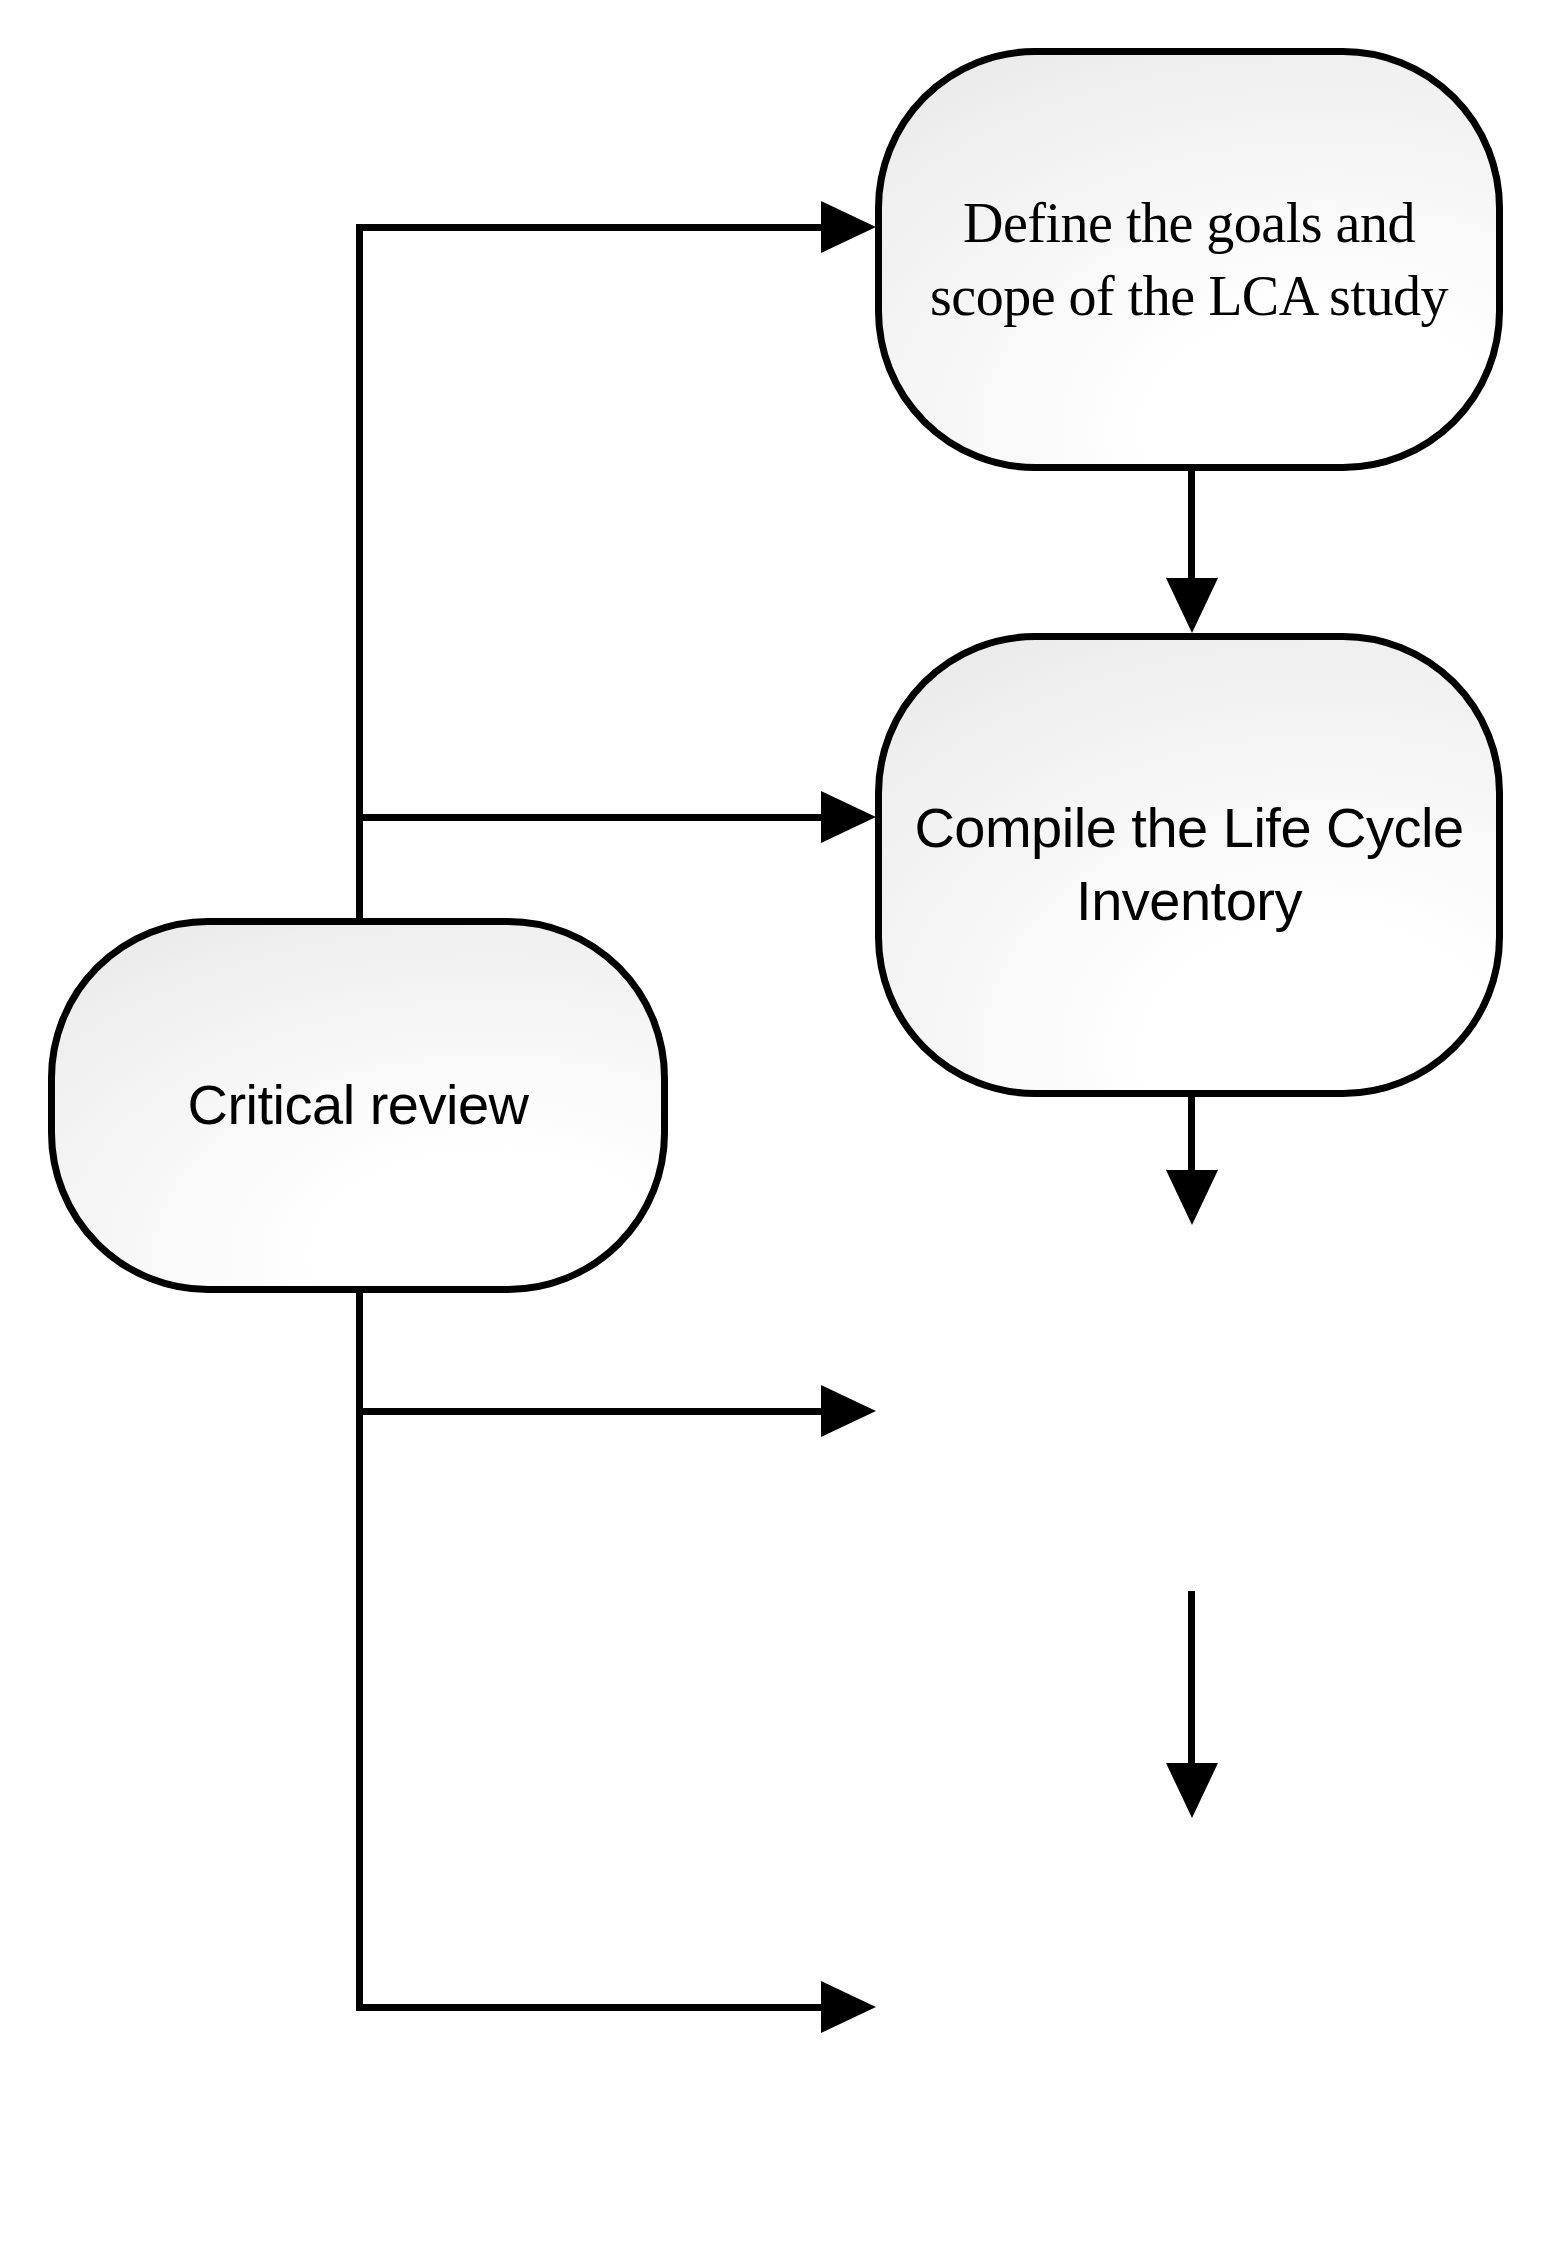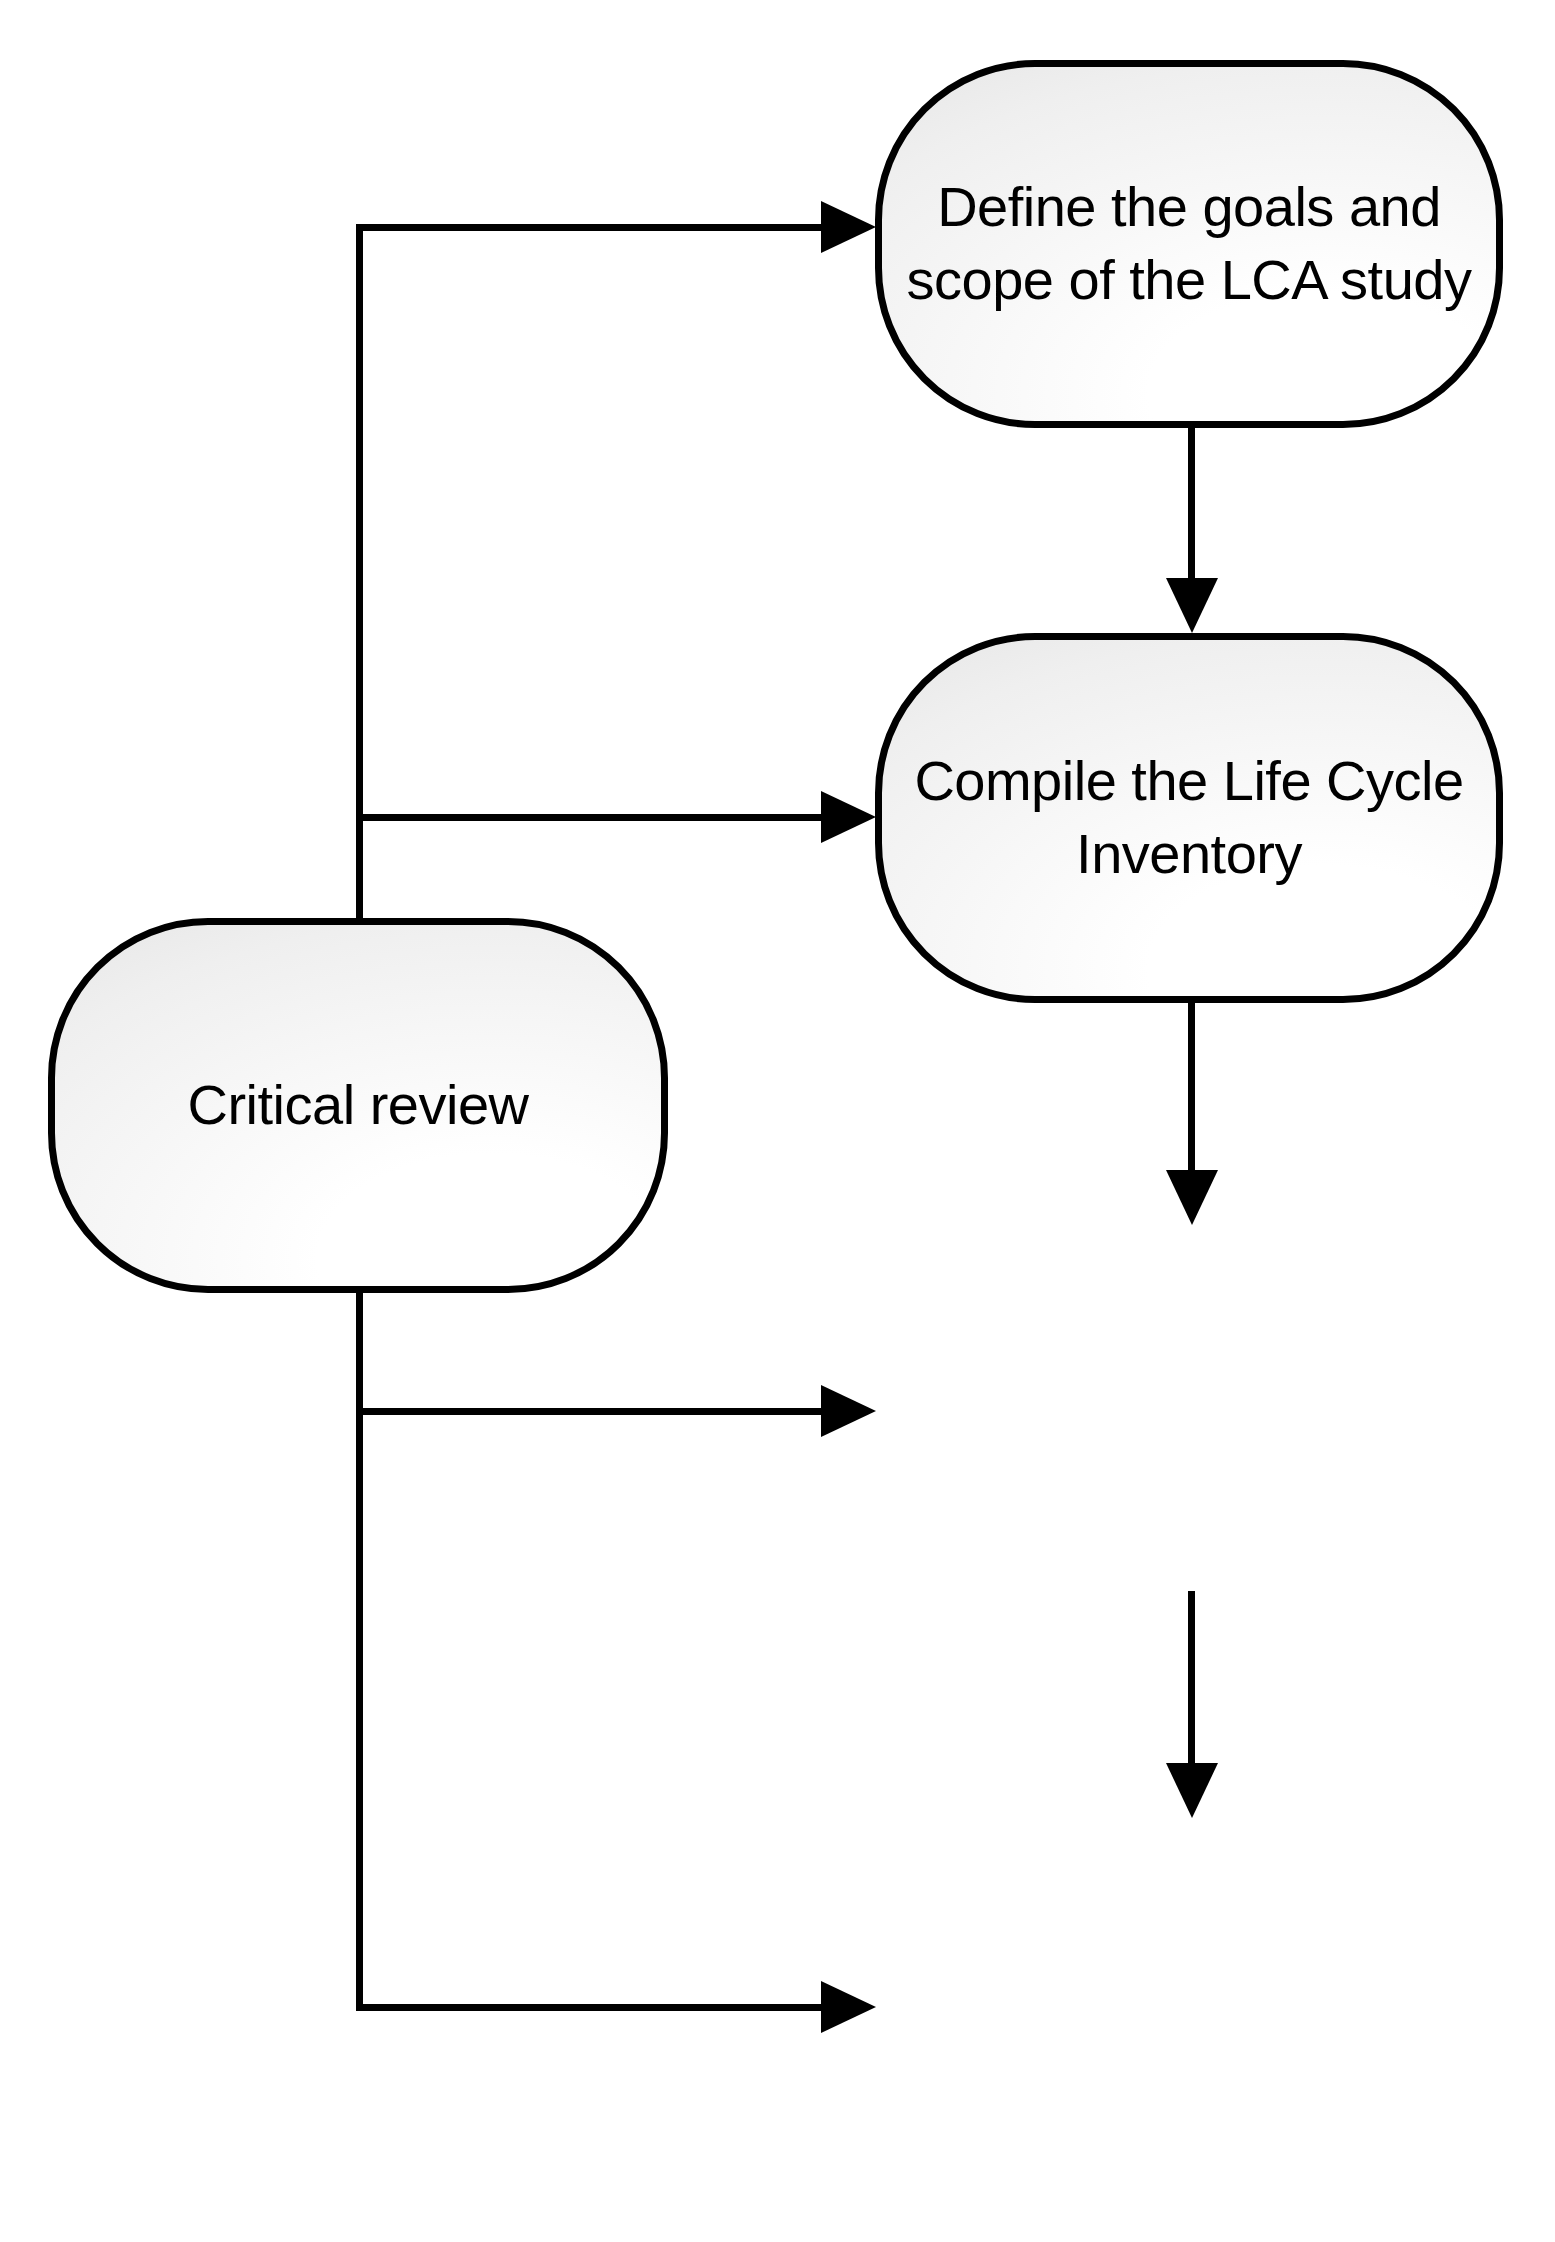--- a/index.html
+++ b/index.html
@@ -25,22 +25,22 @@
     justify-content: center;
     text-align: center;
     white-space: pre-line;
     color: #000000;
     font-size: 56px;
     line-height: 1.3;
     letter-spacing: -0.5px;
     padding: 0 10px;
     z-index: 2;
   }
-  #node-define   { left: 875px; top: 60px;   width: 628px; height: 368px; }
-  #node-compile  { left: 875px; top: 633px;  width: 628px; height: 370px; }
+  #node-define   { left: 875px; top: 48px;   width: 628px; height: 423px; font-family: Liberation Serif, serif; }
+  #node-compile  { left: 875px; top: 633px;  width: 628px; height: 464px; }
   #node-conduct  { left: 875px; top: 1225px; width: 628px; height: 372px; }
   #node-interpret{ left: 875px; top: 1818px; width: 628px; height: 370px; }
   #node-critical { left: 48px;  top: 918px;  width: 620px; height: 375px; }
 
   
   .line { position: absolute; background: #000000; z-index: 0; }
   .hline { height: 7px; }
   .vline { width: 7px; }
 
   #trunk      { left: 356px;  top: 224px;  width: 7px;   height: 1787px; }

